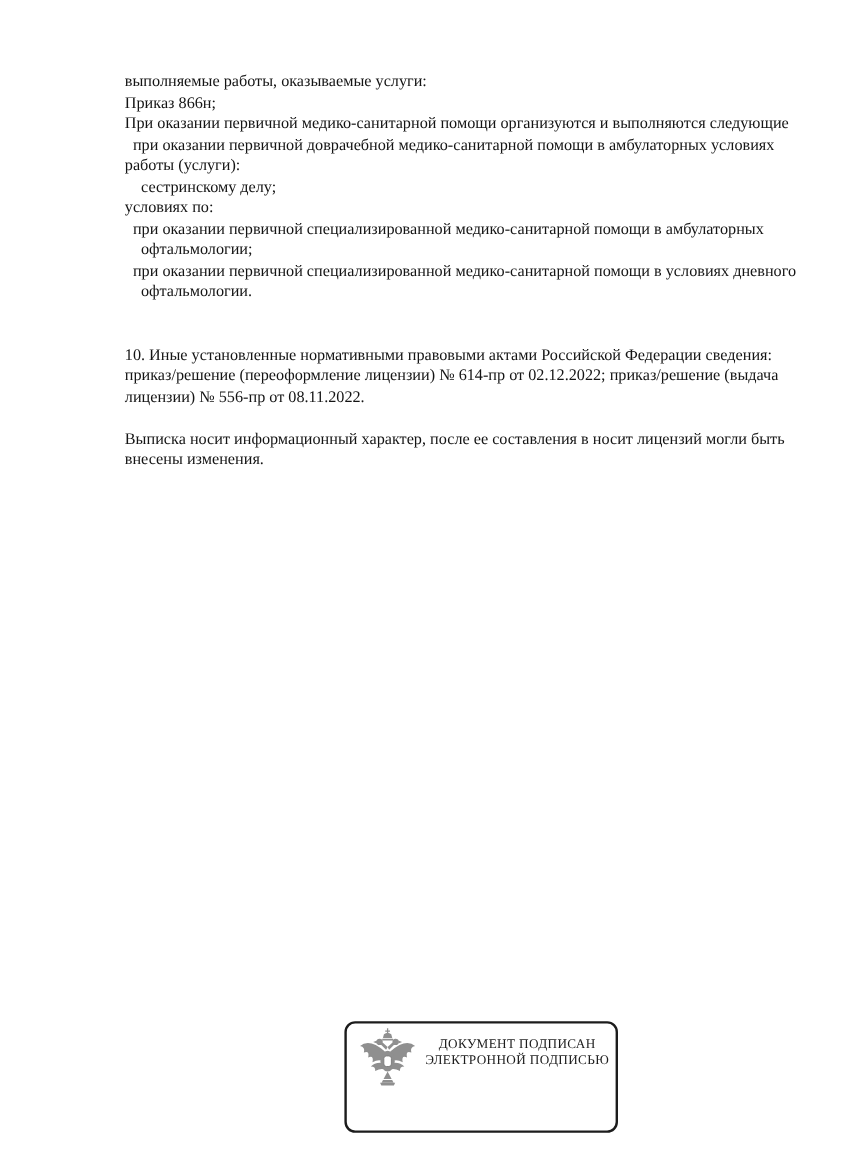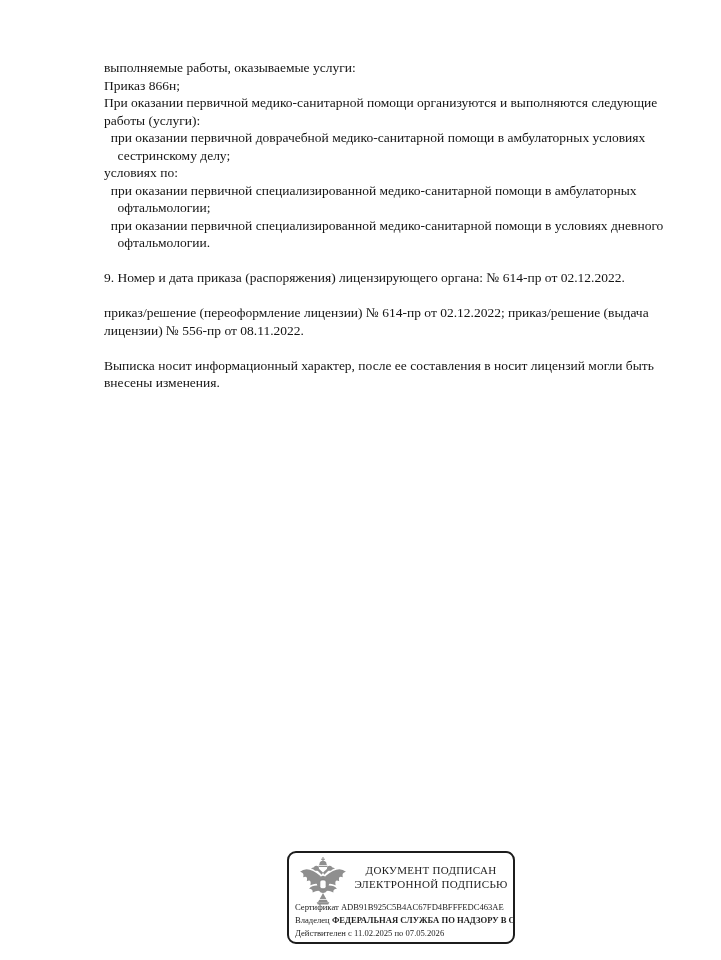--- a/index.html
+++ b/index.html
@@ -80,31 +80,31 @@
 </style>
 </head>
 <body>
 
 <div class="page">
 
   <div class="text-block" id="text-block">
       <div class="line">выполняемые работы, оказываемые услуги:</div>
       <div class="line">Приказ 866н;</div>
       <div class="line">При оказании первичной медико-санитарной помощи организуются и выполняются следующие</div>
+      <div class="line">  при оказании первичной доврачебной медико-санитарной помощи в амбулаторных условиях</div>
       <div class="line">работы (услуги):</div>
-      <div class="line">  при оказании первичной доврачебной медико-санитарной помощи в амбулаторных условиях</div>
       <div class="line">    сестринскому делу;</div>
       <div class="line">условиях по:</div>
       <div class="line">  при оказании первичной специализированной медико-санитарной помощи в амбулаторных</div>
       <div class="line">    офтальмологии;</div>
       <div class="line">  при оказании первичной специализированной медико-санитарной помощи в условиях дневного</div>
       <div class="line">    офтальмологии.</div>
       <div class="line"></div>
-      <div class="line">9. Номер и дата приказа (распоряжения) лицензирующего органа: № 614-пр от 02.12.2022.</div>
       <div class="line"></div>
+      <div class="line">10. Иные установленные нормативными правовыми актами Российской Федерации сведения:</div>
       <div class="line">приказ/решение (переоформление лицензии) № 614-пр от 02.12.2022; приказ/решение (выдача</div>
       <div class="line">лицензии) № 556-пр от 08.11.2022.</div>
       <div class="line"></div>
       <div class="line">Выписка носит информационный характер, после ее составления в носит лицензий могли быть</div>
       <div class="line">внесены изменения.</div>
     </div>
 
   <div class="sig-box">
     <svg class="sig-emblem" viewBox="0 0 60 58" xmlns="http://www.w3.org/2000/svg" aria-hidden="true">
       <g fill="#8f8f8f" stroke="none">
@@ -136,20 +136,15 @@
 
         <rect x="26.5" y="25.6" width="7" height="9.8" rx="2.3" fill="#ffffff" stroke="#7d7d7d" stroke-width="0.9"></rect>
       </g>
     </svg>
 
     <div class="sig-title">
       <div>ДОКУМЕНТ ПОДПИСАН</div>
       <div>ЭЛЕКТРОННОЙ ПОДПИСЬЮ</div>
     </div>
 
-    <div class="sig-lines">
-      <div class="sig-line"><span>Сертификат</span>&nbsp;<span>ADB91B925C5B4AC67FD4BFFFEDC463AE</span></div>
-      <div class="sig-line"><span>Владелец</span>&nbsp;<strong>ФЕДЕРАЛЬНАЯ СЛУЖБА ПО НАДЗОРУ В С</strong></div>
-      <div class="sig-line">Действителен с 11.02.2025 по 07.05.2026</div>
-    </div>
   </div>
 
 </div>
 
 </body></html>

